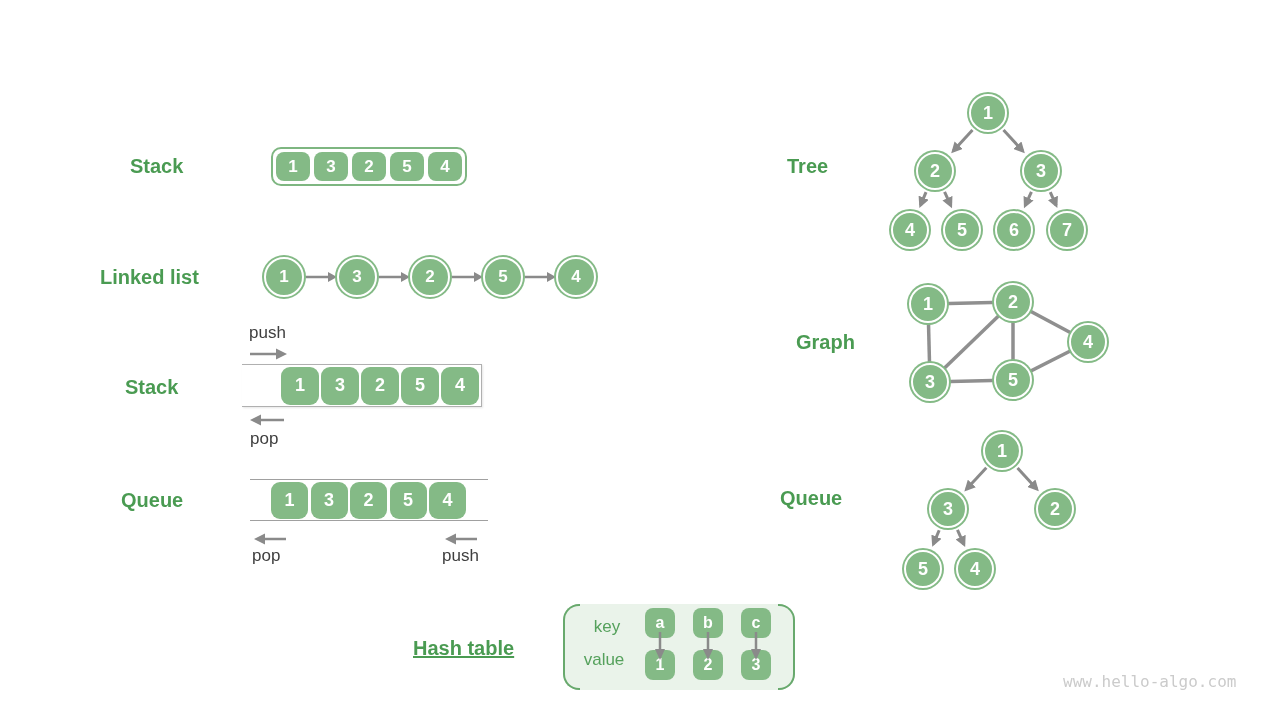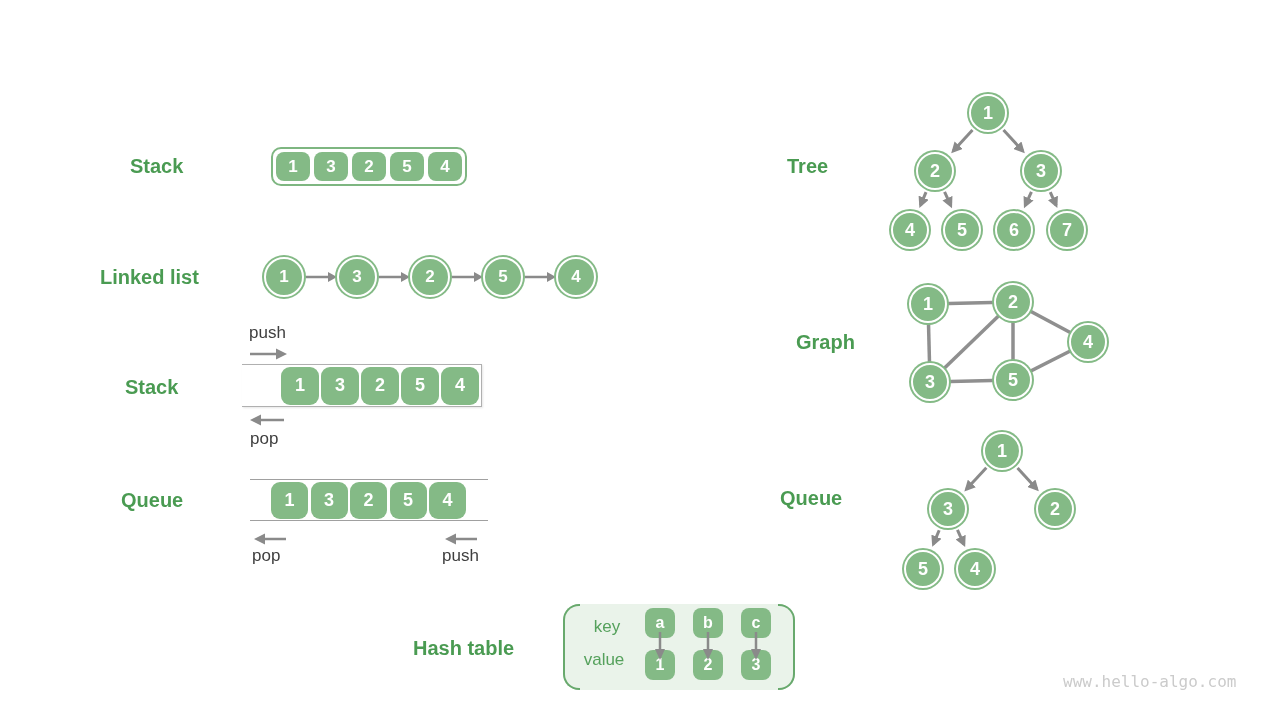--- a/index.html
+++ b/index.html
@@ -6,21 +6,21 @@
   body{width:1280px;height:720px;background:#ffffff;font-family:"Liberation Sans",sans-serif;}
   .canvas{position:relative;width:1280px;height:720px;overflow:hidden;background:#fff;}
   .title{position:absolute;font-size:23px;font-weight:bold;color:var(--titleDark);white-space:nowrap;}
   #linear-title{left:130px;top:40px;}
   #nonlinear-title{left:790px;top:40px;}
   .sec-label{position:absolute;font-size:20px;font-weight:bold;color:var(--labelGreen);white-space:nowrap;}
   #array-label{left:130px;top:155px;}
   #linked-list-label{left:100px;top:266px;}
   #stack-label{left:125px;top:376px;}
   #queue-label{left:121px;top:489px;}
-  #hash-label{left:413px;top:637px;}
+  #hash-label{left:413px;top:637px;text-decoration:underline;}
   #tree-label{left:787px;top:155px;}
   #graph-label{left:796px;top:331px;}
   #heap-label{left:780px;top:487px;}
   .op-label{position:absolute;font-size:17px;color:#3f3f3f;white-space:nowrap;}
   .cell{background:var(--green);color:#fff;font-weight:bold;display:flex;align-items:center;justify-content:center;box-sizing:border-box;}
   #array-container{position:absolute;left:271px;top:147px;display:inline-flex;gap:4px;padding:3px;border:2px solid var(--containerGreen);border-radius:10px;background:#fff;}
   .array-cell{width:34px;height:29px;border-radius:8px;font-size:17px;}
   #linked-list{position:absolute;left:264px;top:257px;display:flex;align-items:center;}
   .ll-node{width:36px;height:36px;border-radius:50%;background:var(--green);border:2px solid #fff;box-shadow:0 0 0 2px var(--green);color:#fff;font-weight:bold;font-size:17px;display:flex;align-items:center;justify-content:center;}
   #stack-container{position:absolute;left:242px;top:364px;width:240px;height:43px;box-sizing:border-box;border:1px solid #b0b0b0;border-left:none;background:#fff;display:flex;justify-content:flex-end;align-items:center;gap:2px;padding-right:2px;box-shadow:1px 1px 2px rgba(0,0,0,0.10);}

